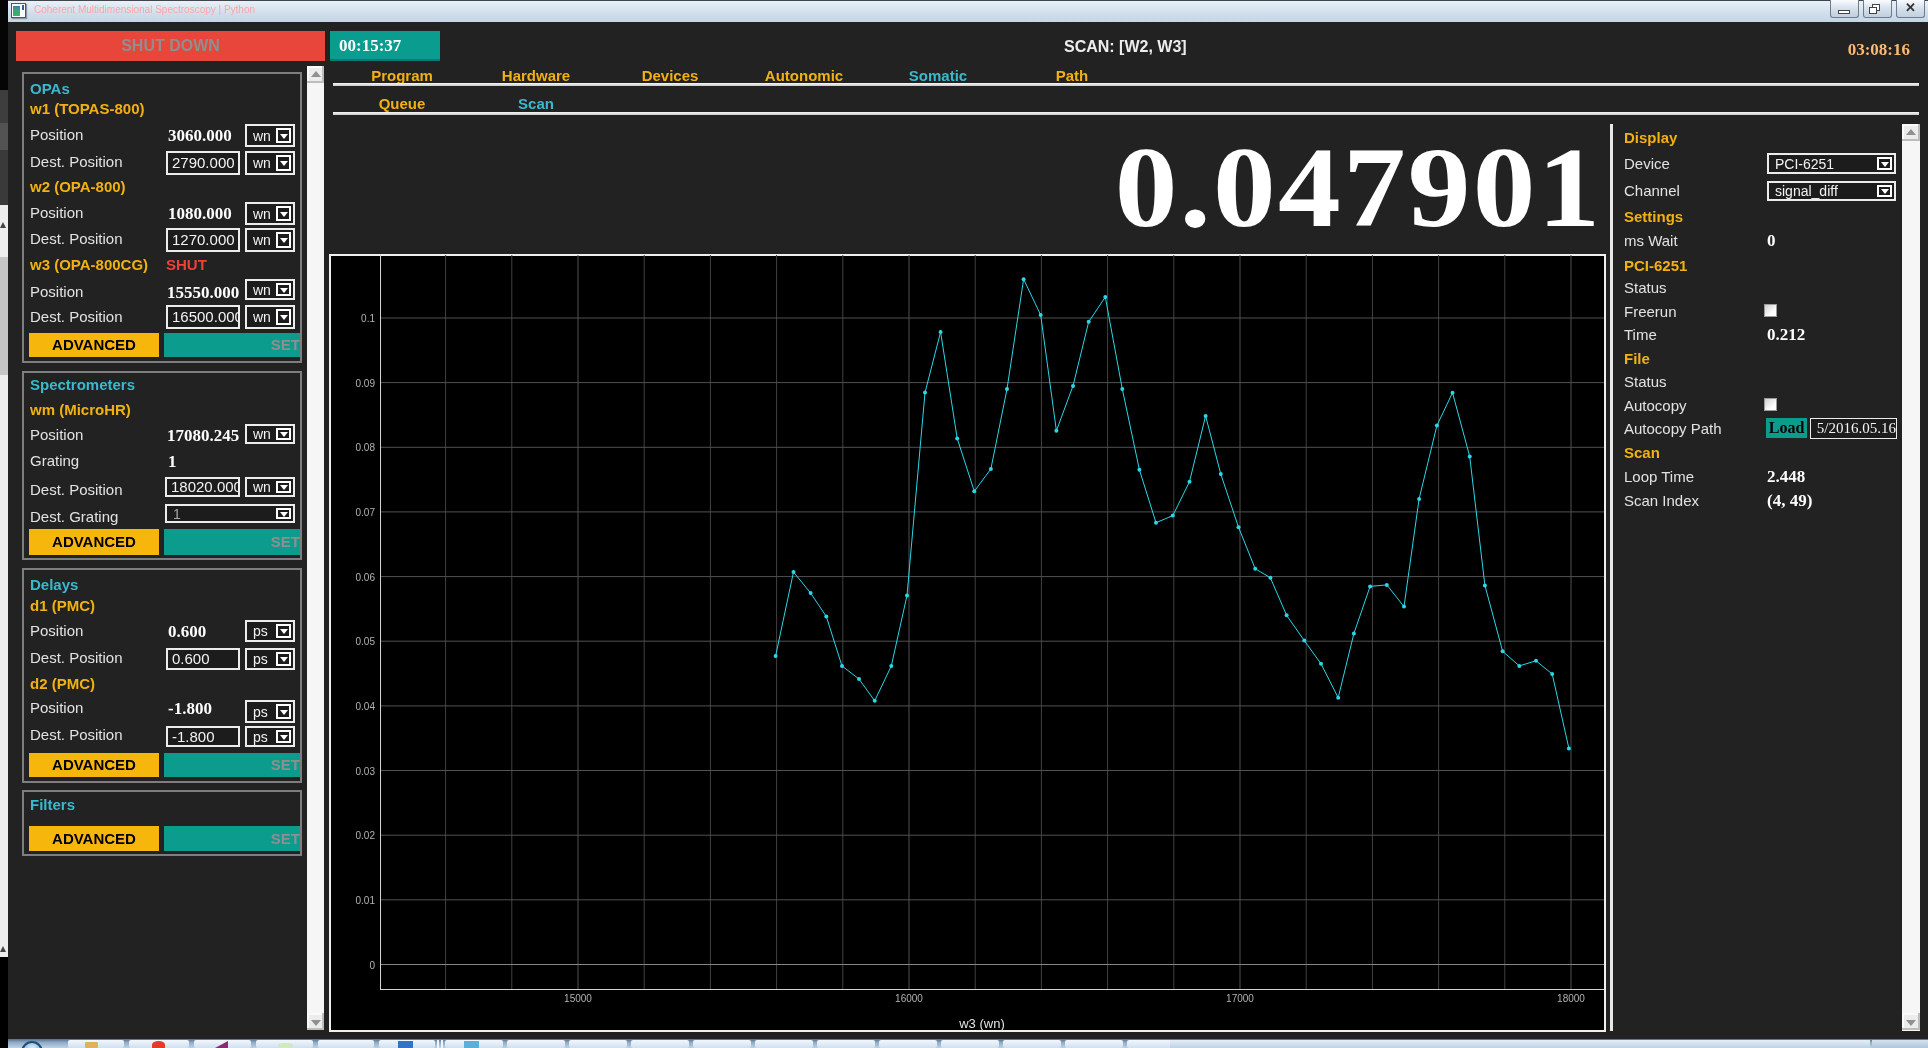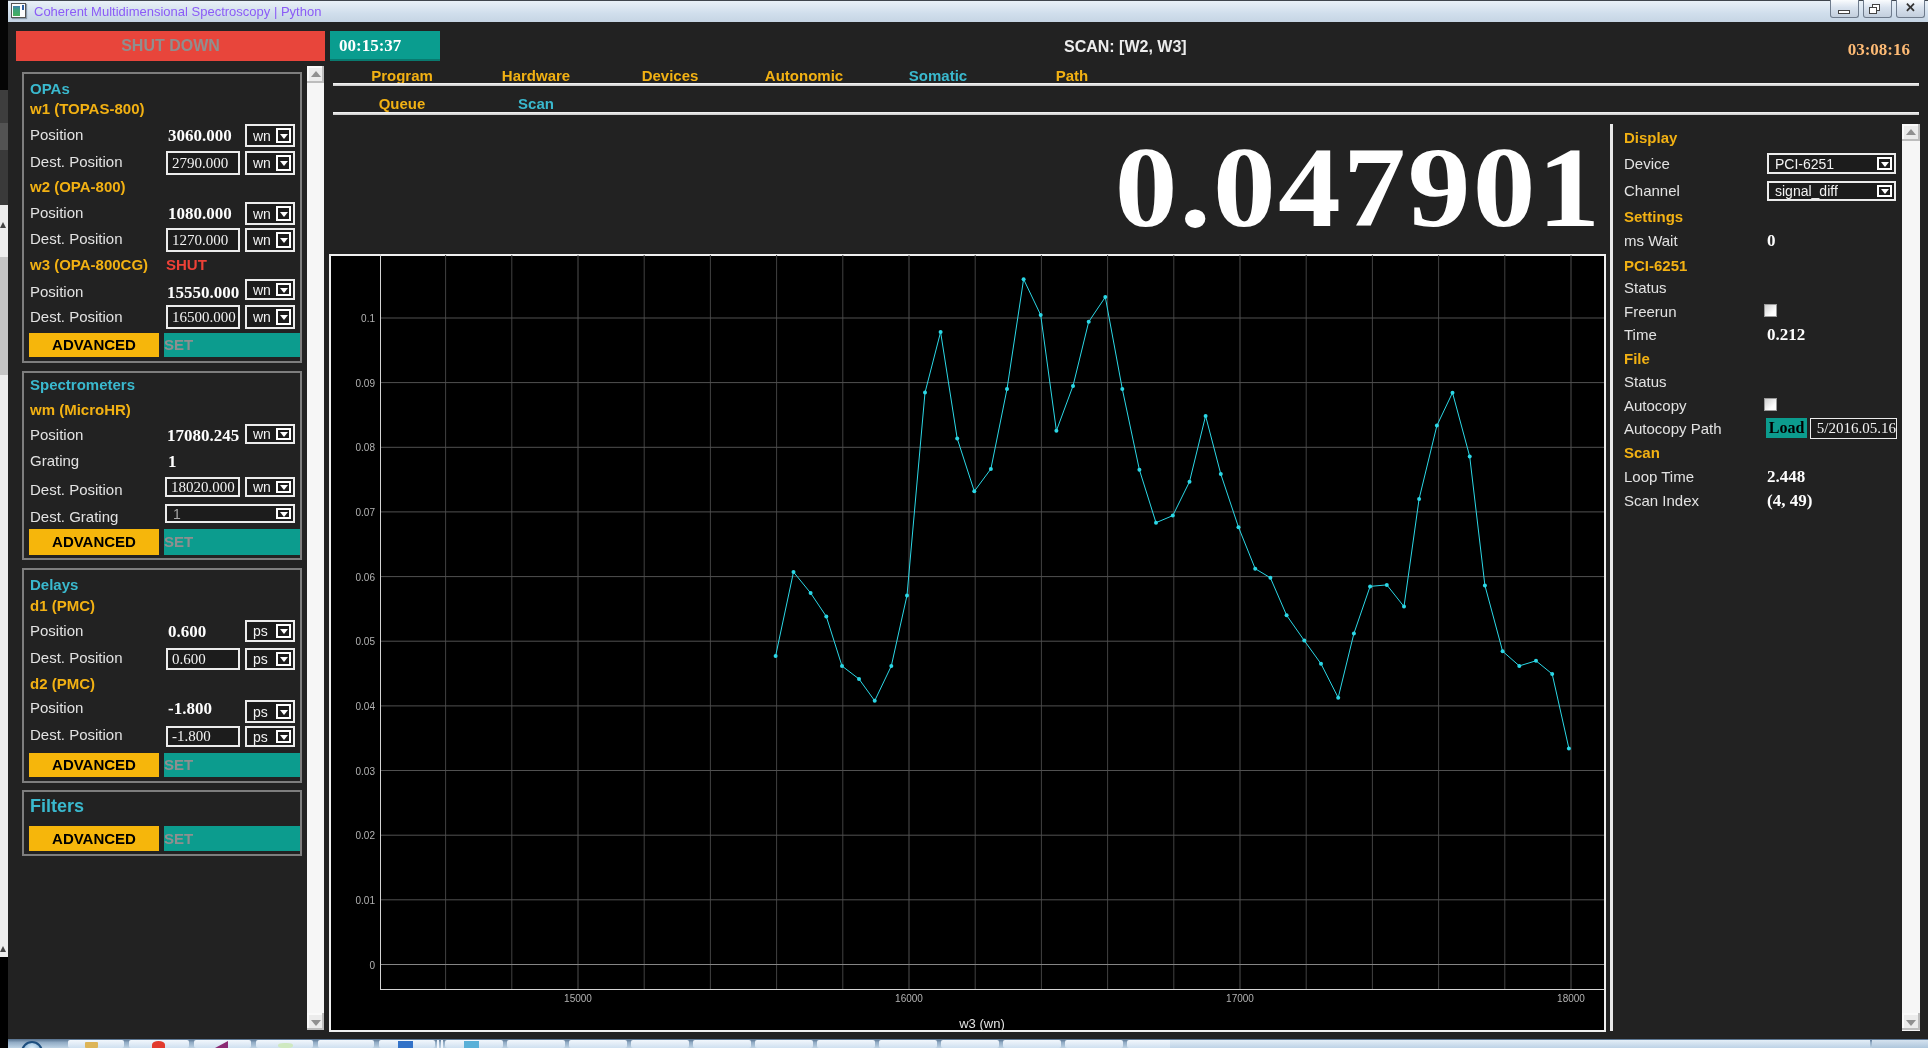--- a/index.html
+++ b/index.html
@@ -1,42 +1,42 @@
 <!DOCTYPE html>
 <html><head><meta charset="utf-8"><style>
 *{margin:0;padding:0;box-sizing:border-box}
 html,body{width:1928px;height:1048px;overflow:hidden;background:#000;font-family:"Liberation Sans",sans-serif}
 .a{position:absolute}
 .ylw{color:#f2b113;font-weight:bold}
 .cyn{color:#3ab9ce;font-weight:bold}
 .lbl{color:#e2e2e2;font-size:15px}
 .srf{font-family:"Liberation Serif",serif}
 .val{font-family:"Liberation Serif",serif;font-weight:bold;font-size:17px;color:#fdfdfd;white-space:nowrap}
-.inp{border:2px solid #ececec;background:#1c1c1c;color:#f2f2f2;font-family:Liberation Serif, serif;font-size:15px;line-height:20px;padding-left:4px;white-space:nowrap;overflow:hidden}
+.inp{border:2px solid #ececec;background:#1c1c1c;color:#f2f2f2;font-family:Liberation Sans, sans-serif;font-size:15px;line-height:20px;padding-left:4px;white-space:nowrap;overflow:hidden}
 .combo{border:2px solid #ececec;background:#1c1c1c}
 .combo .tx{position:absolute;left:6px;top:50%;transform:translateY(-50%);font-size:14px;color:#f2f2f2}
 .combo .cb{position:absolute;right:2px;top:2px;bottom:2px;width:15px;border:2px solid #fff}
 .combo .tri{position:absolute;left:50%;top:50%;transform:translate(-50%,-40%);width:0;height:0;border-left:4px solid transparent;border-right:4px solid transparent;border-top:5px solid #fff}
 .gbox{border:2px solid #7e7e7e;background:#222222}
 .abtn{background:#f6b60b;color:#000;font-weight:bold;font-size:15px;text-align:center}
-.sbtn{background:#0c9c8e;color:#8f8f8f;font-weight:bold;font-size:15px;text-align:left}
+.sbtn{background:#0c9c8e;color:#8f8f8f;font-weight:bold;font-size:15px;text-align:right}
 .ck{width:13px;height:13px;background:linear-gradient(135deg,#cfcfcf,#ffffff 70%);border:1px solid #9a9a9a}
 .tab{width:134px;text-align:center;font-size:15px;font-weight:bold;height:17px}
 .sb{background:#f6f6f6}
 .sbtn2{background:#ececec;box-shadow:inset -2px -2px 0 #bdbdbd,inset 2px 2px 0 #fafafa}
 .trid{width:0;height:0;border-left:5px solid transparent;border-right:5px solid transparent;border-top:6px solid #909090;position:absolute;left:50%;top:50%;transform:translate(-50%,-35%)}
 .triu{width:0;height:0;border-left:5px solid transparent;border-right:5px solid transparent;border-bottom:6px solid #909090;position:absolute;left:50%;top:50%;transform:translate(-50%,-65%)}
 </style></head>
 <body>
 
 <div class="a" style="left:8px;top:0;width:1920px;height:22px;background:linear-gradient(#e9f1f8,#d0deec 60%,#c6d5e4);border-top:1px solid #40464e"></div>
 <div class="a" style="left:11px;top:3px;width:15px;height:15px;background:#fdfdfd;border:1px solid #555;box-shadow:1px 1px 1px #8899aa"></div>
 <div class="a" style="left:13px;top:6px;width:7px;height:10px;background:linear-gradient(#3f7fae,#3fa37a 40%,#44b05c)"></div>
 <div class="a" style="left:22px;top:5px;width:2px;height:5px;background:#2e5fa3"></div>
-<div class="a" style="left:34px;top:4px;font-size:13px;color:#8b5cf6">Coherent Multidimensional Spectroscopy | Python</div>
+<div class="a" style="left:34px;top:4px;font-size:10px;color:#fca5a5">Coherent Multidimensional Spectroscopy | Python</div>
 
 <div class="a" style="left:1830px;top:0;width:29px;height:18px;background:linear-gradient(#fafcfe,#d8e2ee 45%,#c3cfdd);border:1px solid #6e7b8c;border-top:none;border-radius:0 0 3px 3px"></div>
 <div class="a" style="left:1838px;top:10px;width:12px;height:4px;background:#fff;border:1px solid #444"></div>
 <div class="a" style="left:1863px;top:0;width:29px;height:18px;background:linear-gradient(#fafcfe,#d8e2ee 45%,#c3cfdd);border:1px solid #6e7b8c;border-top:none;border-radius:0 0 3px 3px"></div>
 <div class="a" style="left:1872px;top:4px;width:8px;height:7px;background:#fff;border:1px solid #444"></div>
 <div class="a" style="left:1869px;top:7px;width:8px;height:7px;background:#fff;border:1px solid #444"></div>
 <div class="a" style="left:1896px;top:0;width:29px;height:18px;background:linear-gradient(#fafcfe,#d8e2ee 45%,#c3cfdd);border:1px solid #6e7b8c;border-top:none;border-radius:0 0 3px 3px;color:#333;font-weight:bold;font-size:13px;text-align:center;line-height:16px">✕</div>
 
 <div class="a" style="left:8px;top:22px;width:1920px;height:1017px;background:#222222"></div>
 
@@ -188,21 +188,21 @@
 <div class="a inp" style="left:166px;top:726px;width:74px;height:21px;line-height:17px">-1.800</div>
 <div class="a combo" style="left:245px;top:726px;width:50px;height:21px">
     <span class="tx">ps</span>
     <span class="cb">
       <span class="tri"></span>
     </span>
   </div>
 <div class="a abtn" style="left:29px;top:753px;width:130px;height:24px;line-height:24px">ADVANCED</div>
 <div class="a sbtn" style="left:164px;top:753px;width:136px;height:24px;line-height:24px">SET</div>
 
-<div class="a cyn" style="left:30px;top:796px;font-size:18px">Filters</div>
+<div class="a cyn" style="left:30px;top:796px;font-size:15px">Filters</div>
 <div class="a abtn" style="left:29px;top:826px;width:130px;height:25px;line-height:25px">ADVANCED</div>
 <div class="a sbtn" style="left:164px;top:826px;width:136px;height:25px;line-height:25px">SET</div>
 
 <div class="a sb" style="left:307px;top:66px;width:17px;height:964px"></div>
 <div class="a sbtn2" style="left:307px;top:66px;width:17px;height:17px">
     <span class="triu"></span>
   </div>
 <div class="a sbtn2" style="left:307px;top:1013px;width:17px;height:17px">
     <span class="trid"></span>
   </div>

